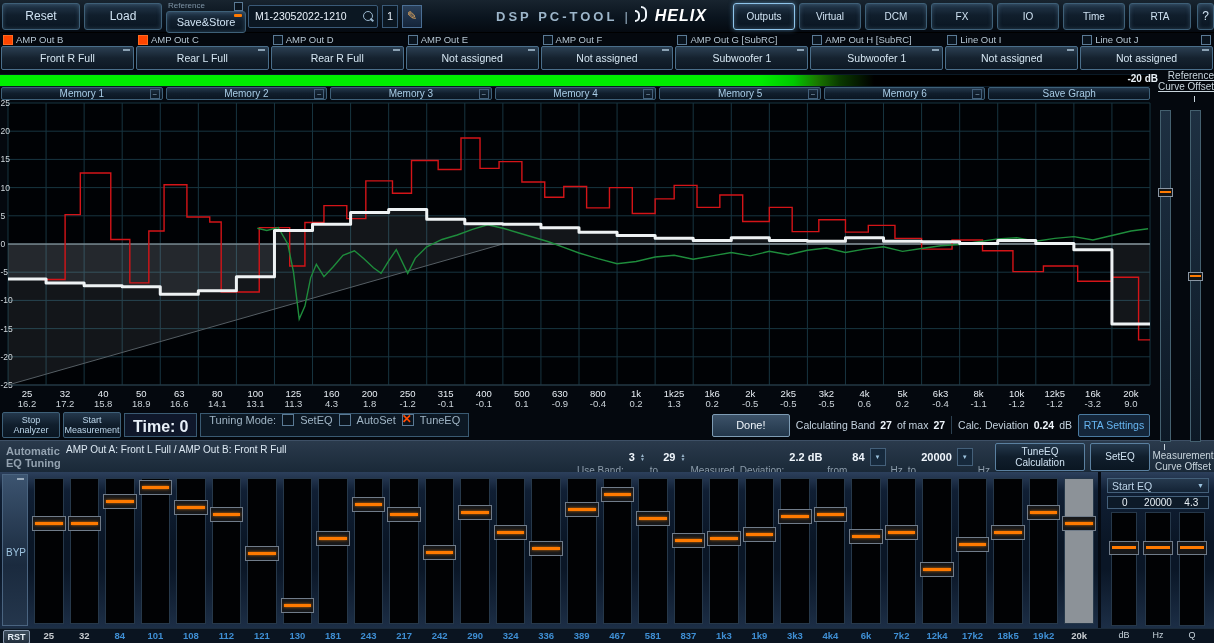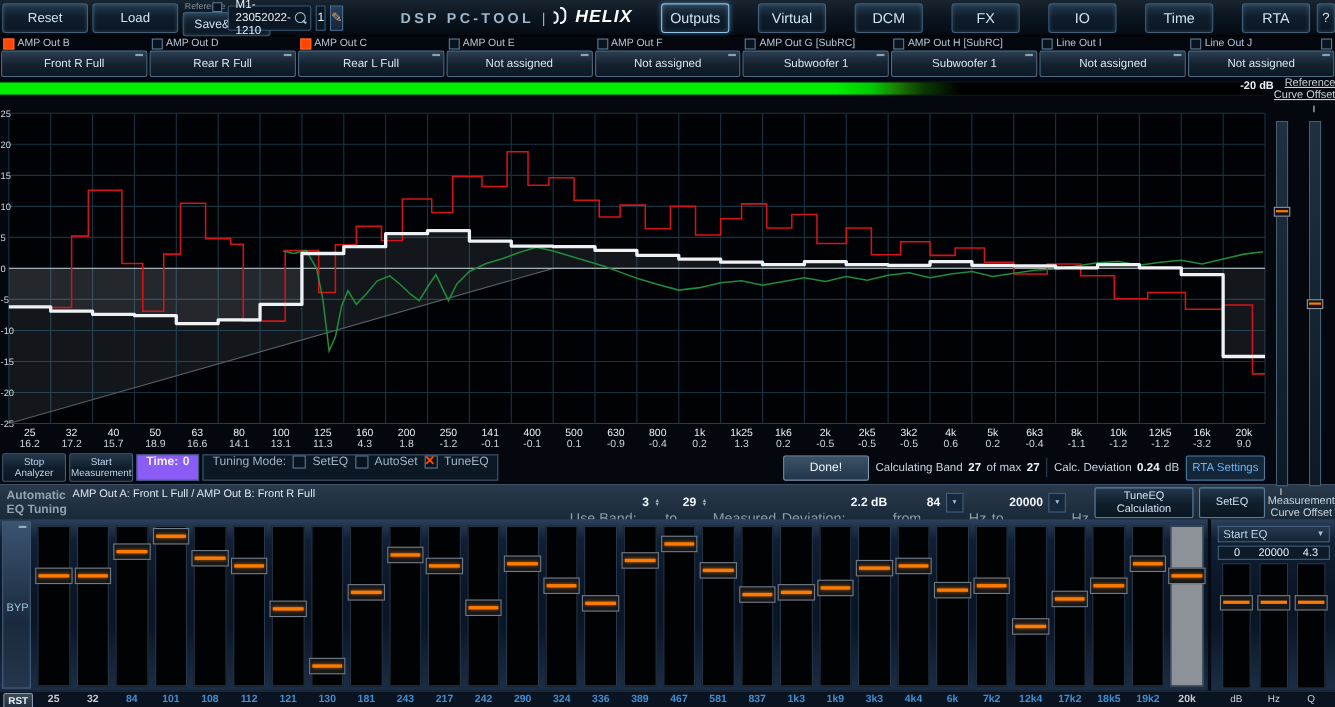--- a/index.html
+++ b/index.html
@@ -23,21 +23,21 @@
   .mag::after{content:"";position:absolute;left:6px;top:7px;width:4px;height:1.5px;background:#9ab6cc;transform:rotate(40deg);}
   .count-box{width:16px;height:23px;background:#0b1722;border:1px solid #3a5a78;display:flex;align-items:center;justify-content:center;font-size:11px;color:#eaf2fa;box-sizing:border-box;}
   .edit-btn{width:20px;height:23px;background:linear-gradient(#2a405a,#14243a);border:1px solid #4a6e94;display:flex;align-items:center;justify-content:center;color:#f0b060;font-size:12px;box-sizing:border-box;}
   .logo{flex:1;display:flex;align-items:center;justify-content:center;gap:7px;white-space:nowrap;}
   .logo-dsp{font-weight:bold;letter-spacing:3px;color:#9db6ca;font-size:13px;margin-left:48px;}
   .logo-sep{color:#9db6ca;font-size:13px;}
   .logo-wave i{display:inline-block;width:3px;height:8px;border:2px solid #eef4fa;border-left:0;border-radius:0 8px 8px 0;margin-right:1px;}
   .logo-wave i:last-child{width:4px;height:12px;}
   .logo-helix{font-weight:800;font-style:italic;color:#ffffff;font-size:16px;letter-spacing:1px;}
   .nav{display:flex;gap:4px;margin-right:2px;}
-  .nav .tb-btn{min-width:60px;font-size:13px;margin-left:22px;}
+  .nav .tb-btn{min-width:60px;font-size:10px;}
   .help-btn{min-width:15px;width:15px;}
   
   .channels{position:absolute;left:0;top:33px;width:1214px;height:41px;display:flex;}
   .ch{flex:1;position:relative;padding:0 1px;}
   .ch-head{height:13px;display:flex;align-items:center;gap:3px;font-size:9.5px;color:#b6c6d2;padding-left:2px;}
   .cbx{width:8px;height:8px;border:1px solid #5a7a95;background:#0a141e;flex:none;}
   .cbx.on{background:#ff4500;border-color:#ff6a20;}
   .cbx.tail{position:absolute;right:3px;top:2px;}
   .ch-select{position:relative;height:22px;background:linear-gradient(#2b3f52,#15222f 50%,#0d1824);border:1px solid #4a6e8a;border-radius:2px;
              display:flex;align-items:center;justify-content:center;font-size:10.5px;color:#d5e6f2;cursor:pointer;}
@@ -58,40 +58,40 @@
   .graph{position:absolute;left:0;top:100px;}
   
   .xaxis{position:absolute;left:8px;top:389px;width:1142px;display:flex;}
   .xcell{flex:1;text-align:center;line-height:10px;}
   .xf{font-size:9.5px;color:#e8eef4;}
   .xv{font-size:9.5px;color:#ccd4da;}
   
   .rta{position:absolute;left:0;top:412px;width:1150px;height:26px;display:flex;align-items:center;gap:3px;padding-left:2px;box-sizing:border-box;}
   .rta-btn{width:56px;height:24px;display:flex;flex-direction:column;align-items:center;justify-content:center;line-height:10px;
            background:linear-gradient(#24384c,#101e2c 50%,#0a1622);border:1px solid #3e6078;border-radius:2px;font-size:9px;color:#bcd6ea;cursor:pointer;}
-  .time-box{height:22px;border:1px solid #3a5a72;background:#8b5cf6;display:flex;align-items:flex-start;gap:4px;padding:0 8px;font-size:11px;color:#e8f0f8;font-weight:bold;}
+  .time-box{height:22px;border:1px solid #3a5a72;background:#0f172a;display:flex;align-items:flex-end;gap:4px;padding:0 8px;font-size:16px;color:#e8f0f8;font-weight:bold;}
   .tune-box{height:22px;border:1px solid #3a5a72;background:#0c1824;display:flex;align-items:flex-start;gap:6px;padding:0 8px;font-size:11px;color:#b6c8d6;}
   .cb{width:10px;height:10px;border:1px solid #5a7a95;background:#0a141e;position:relative;cursor:pointer;}
   .cb.x::after{content:"✕";position:absolute;left:-1px;top:-3px;color:#ff4a00;font-size:12px;font-weight:bold;}
   .cb-lab{color:#9fb4c4;}
   .rta-right{margin-left:auto;display:flex;align-items:center;gap:6px;}
   .done-btn{width:76px;height:21px;background:linear-gradient(#3c5268,#22364a);border:1px solid #7e9cb4;border-radius:2px;
             display:flex;align-items:center;justify-content:center;font-size:11px;color:#eef4fa;cursor:pointer;}
   .stat{font-size:10.5px;color:#c4d2de;display:flex;gap:5px;align-items:center;}
   .stat b{color:#eef4fa;}
   .vline{width:1px;height:18px;background:#2c4050;}
   .rtaset-btn{width:70px;height:21px;border:1px solid #4a7aa0;border-radius:2px;background:#14263a;
               display:flex;align-items:center;justify-content:center;font-size:10.5px;color:#66b4f0;cursor:pointer;}
   
   .autoeq{position:absolute;left:0;top:440px;width:1214px;height:32px;background:linear-gradient(#2a3a4c,#1a2938);
           border-top:1px solid #3e5066;box-sizing:border-box;display:flex;align-items:center;}
   .ae-title{width:62px;padding-left:6px;font-size:11px;font-weight:bold;color:#93a2b0;line-height:12px;}
   .ae-ch{position:absolute;left:66px;top:3px;font-size:10px;color:#dce8f2;}
   .ae-right{margin-left:auto;display:flex;align-items:center;gap:5px;padding-right:64px;}
-  .ae-lab{font-size:13px;color:#8c9cab;margin-top:28px;}
+  .ae-lab{font-size:10px;color:#8c9cab;margin-top:28px;}
   .ae-val{font-size:11px;font-weight:bold;color:#f0f6fc;}
   .spin{display:inline-flex;flex-direction:column;line-height:4px;font-size:5px;color:#9ab6cc;}
   .dd{width:14px;height:16px;border:1px solid #44607a;background:#16293c;color:#9cc4e0;display:flex;align-items:center;justify-content:center;font-size:6px;cursor:pointer;}
   .ae-btn{height:26px;background:linear-gradient(#24384c,#101e2c 50%,#0a1622);border:1px solid #5a80a0;border-radius:2px;
           display:flex;flex-direction:column;align-items:center;justify-content:center;line-height:11px;font-size:10px;color:#cfe2f2;cursor:pointer;}
   
   .rail{position:absolute;left:1152px;top:70px;width:62px;height:402px;font-size:10px;color:#c8d4dc;}
   .rail-lab{text-align:right;line-height:11px;text-decoration:underline;}
   .rail-tick{position:absolute;width:1px;height:6px;background:#c8d4dc;}
   .vtrack{position:absolute;width:9px;top:40px;height:330px;background:linear-gradient(#1e3042,#0d1926);border:1px solid #44606f;}
@@ -174,34 +174,34 @@
   <div class="channels" id="channels">
       <div class="ch">
         <div class="ch-head">
           <span class="cbx on"></span>
           <span class="ch-label">AMP Out B</span>
         </div>
         <div class="ch-select">Front R Full<span class="corner"></span></div>
       </div>
       <div class="ch">
         <div class="ch-head">
+          <span class="cbx on"></span>
+          <span class="ch-label">AMP Out C</span>
+        </div>
+        <div class="ch-select">Rear L Full<span class="corner"></span></div>
+      </div>
+      <div class="ch">
+        <div class="ch-head">
           <span class="cbx"></span>
           <span class="ch-label">AMP Out D</span>
         </div>
         <div class="ch-select">Rear R Full<span class="corner"></span></div>
       </div>
       <div class="ch">
         <div class="ch-head">
-          <span class="cbx on"></span>
-          <span class="ch-label">AMP Out C</span>
-        </div>
-        <div class="ch-select">Rear L Full<span class="corner"></span></div>
-      </div>
-      <div class="ch">
-        <div class="ch-head">
           <span class="cbx"></span>
           <span class="ch-label">AMP Out E</span>
         </div>
         <div class="ch-select">Not assigned<span class="corner"></span></div>
       </div>
       <div class="ch">
         <div class="ch-head">
           <span class="cbx"></span>
           <span class="ch-label">AMP Out F</span>
         </div>
@@ -236,20 +236,29 @@
         <div class="ch-select">Not assigned<span class="corner"></span></div>
       </div>
       <span class="cbx tail"></span>
     </div>
 
   <div class="meter">
       <div class="meter-fill" id="meter-fill" style="width: 100%;"></div>
     </div>
   <div class="meter-label">-20 dB</div>
 
+  <div class="memory" id="memory-row">
+      <div class="mem-btn">Memory 1<span class="mem-mark">–</span></div>
+      <div class="mem-btn">Memory 2<span class="mem-mark">–</span></div>
+      <div class="mem-btn">Memory 3<span class="mem-mark">–</span></div>
+      <div class="mem-btn">Memory 4<span class="mem-mark">–</span></div>
+      <div class="mem-btn">Memory 5<span class="mem-mark">–</span></div>
+      <div class="mem-btn">Memory 6<span class="mem-mark">–</span></div>
+      <div class="mem-btn">Save Graph</div>
+    </div>
 
   <svg class="graph" id="graph" width="1152" height="289">
       <rect x="8" y="3" width="1142" height="282" fill="#000205"></rect>
       <path d="M8 3V285M46.06666666666667 3V285M84.13333333333334 3V285M122.20000000000002 3V285M160.26666666666668 3V285M198.33333333333334 3V285M236.40000000000003 3V285M274.4666666666667 3V285M312.53333333333336 3V285M350.6 3V285M388.6666666666667 3V285M426.73333333333335 3V285M464.80000000000007 3V285M502.86666666666673 3V285M540.9333333333334 3V285M579 3V285M617.0666666666667 3V285M655.1333333333334 3V285M693.2 3V285M731.2666666666668 3V285M769.3333333333334 3V285M807.4000000000001 3V285M845.4666666666667 3V285M883.5333333333334 3V285M921.6000000000001 3V285M959.6666666666667 3V285M997.7333333333335 3V285M1035.8000000000002 3V285M1073.8666666666668 3V285M1111.9333333333334 3V285M1150 3V285M8 285H1150M8 256.8H1150M8 228.6H1150M8 200.4H1150M8 172.2H1150M8 144H1150M8 115.8H1150M8 87.6H1150M8 59.400000000000006H1150M8 31.200000000000003H1150M8 3H1150" stroke="#173541" stroke-width="1" fill="none"></path>
       <path d="M8 144L502.86666666666673 144L8 285Z" fill="rgba(190,205,220,0.10)"></path>
       <path d="M8 178.968L8 178.968L46.06666666666667 178.968L46.06666666666667 182.916L84.13333333333334 182.916L84.13333333333334 185.736L122.20000000000002 185.736L122.20000000000002 186.864L160.26666666666668 186.864L160.26666666666668 194.196L198.33333333333334 194.196L198.33333333333334 190.812L236.40000000000003 190.812L236.40000000000003 176.712L274.4666666666667 176.712L274.4666666666667 130.464L312.53333333333336 130.464L312.53333333333336 124.26L350.6 124.26L350.6 112.416L388.6666666666667 112.416L388.6666666666667 109.596L426.73333333333335 109.596L426.73333333333335 119.184L464.80000000000007 119.184L464.80000000000007 123.696L502.86666666666673 123.696L502.86666666666673 124.26L540.9333333333334 124.26L540.9333333333334 127.644L579 127.644L579 132.156L617.0666666666667 132.156L617.0666666666667 135.54L655.1333333333334 135.54L655.1333333333334 138.36L693.2 138.36L693.2 140.616L731.2666666666668 140.616L731.2666666666668 137.796L769.3333333333334 137.796L769.3333333333334 140.616L807.4000000000001 140.616L807.4000000000001 141.18L845.4666666666667 141.18L845.4666666666667 137.796L883.5333333333334 137.796L883.5333333333334 141.18L921.6000000000001 141.18L921.6000000000001 141.744L959.6666666666667 141.744L959.6666666666667 143.436L997.7333333333335 143.436L997.7333333333335 140.616L1035.8000000000002 140.616L1035.8000000000002 143.436L1073.8666666666668 143.436L1073.8666666666668 149.64L1111.9333333333334 149.64L1111.9333333333334 224.088L1150 224.088L1150 144L8 144Z" fill="rgba(190,205,220,0.10)"></path>
       <path d="M8 285L502.86666666666673 144L1150 144" stroke="#555e64" stroke-width="1" fill="none"></path>
       <path d="M8 144H1150" stroke="#a0acb2" stroke-width="1.2" fill="none"></path>
       <path d="M42.260000000000005 179.53199999999998L42.260000000000005 179.53199999999998L65.10000000000001 179.53199999999998L65.10000000000001 114.672L80.32666666666667 114.672L80.32666666666667 72.936L110.78000000000002 72.936L110.78000000000002 139.488L129.81333333333333 139.488L129.81333333333333 182.916L148.8466666666667 182.916L148.8466666666667 131.028L164.07333333333332 131.028L164.07333333333332 84.78L186.91333333333336 84.78L186.91333333333336 116.928L209.75333333333333 116.928L209.75333333333333 122.004L221.17333333333335 122.004L221.17333333333335 191.94L259.24 191.94L259.24 127.644L289.6933333333334 127.644L289.6933333333334 165.996L304.92 165.996L304.92 122.568L323.9533333333334 122.568L323.9533333333334 105.648L346.79333333333335 105.648L346.79333333333335 118.62L365.8266666666667 118.62L365.8266666666667 80.83200000000001L392.47333333333336 80.83200000000001L392.47333333333336 93.24000000000001L411.50666666666666 93.24000000000001L411.50666666666666 60.528000000000006L438.1533333333334 60.528000000000006L438.1533333333334 69.552L460.9933333333334 69.552L460.9933333333334 37.968L480.0266666666667 37.968L480.0266666666667 68.424L499.06000000000006 68.424L499.06000000000006 61.656000000000006L521.9000000000001 61.656000000000006L521.9000000000001 81.96000000000001L544.74 81.96000000000001L544.74 97.18799999999999L563.7733333333333 97.18799999999999L563.7733333333333 86.47200000000001L586.6133333333333 86.47200000000001L586.6133333333333 107.904L609.4533333333334 107.904L609.4533333333334 87.6L632.2933333333333 87.6L632.2933333333333 113.544L655.1333333333334 113.544L655.1333333333334 98.88L674.1666666666667 98.88L674.1666666666667 85.344L697.0066666666668 85.344L697.0066666666668 107.34L719.8466666666667 107.34L719.8466666666667 94.93200000000002L742.6866666666667 94.93200000000002L742.6866666666667 121.44L769.3333333333334 121.44L769.3333333333334 107.34L792.1733333333334 107.34L792.1733333333334 131.592L818.82 131.592L818.82 119.748L845.4666666666667 119.748L845.4666666666667 132.156L868.3066666666668 132.156L868.3066666666668 125.388L894.9533333333335 125.388L894.9533333333335 138.36L921.6000000000001 138.36L921.6000000000001 149.076L952.0533333333334 149.076L952.0533333333334 140.052L982.5066666666668 140.052L982.5066666666668 150.768L1012.96 150.768L1012.96 171.636L1043.4133333333334 171.636L1043.4133333333334 165.996L1077.6733333333334 165.996L1077.6733333333334 181.224L1111.9333333333334 181.224L1111.9333333333334 177.276L1138.5800000000002 177.276L1138.5800000000002 239.88L1150 239.88" stroke="#d41418" stroke-width="1.4" fill="none"></path>
       <path d="M257.3366666666667 128.208L266.85333333333335 130.464L278.27333333333337 127.644L287.79 144L293.5 172.2L299.21000000000004 219.012L304.92 206.04L310.63000000000005 177.84L316.34000000000003 164.304L323.9533333333334 176.712L333.47 166.56L342.98666666666674 155.28L354.4066666666667 150.768L363.92333333333335 158.664L373.44 167.688L381.0533333333334 173.328L388.6666666666667 160.92L396.28000000000003 149.64L407.70000000000005 173.328L415.31333333333333 158.1L426.73333333333335 146.82L441.96000000000004 139.488L457.1866666666667 134.976L472.41333333333336 129.336L487.64000000000004 124.824L502.86666666666673 128.208L518.0933333333335 132.72L533.32 137.232L548.5466666666667 141.744L563.7733333333333 147.384L579 153.024L598.0333333333334 158.664L617.0666666666667 163.74L636.1 161.484L655.1333333333334 156.972L674.1666666666667 155.28L693.2 159.228L712.2333333333333 155.844L731.2666666666668 152.46L750.3000000000001 155.844L769.3333333333334 151.332L788.3666666666668 154.716L807.4000000000001 150.204L826.4333333333334 147.948L845.4666666666667 152.46L864.5000000000001 149.076L883.5333333333334 146.82L902.5666666666667 151.332L921.6000000000001 148.512L940.6333333333334 145.692L959.6666666666667 144.564L978.7 141.744L997.7333333333335 138.924L1016.7666666666668 137.796L1035.8000000000002 141.18L1054.8333333333335 138.36L1073.8666666666668 136.668L1092.9 140.052L1111.9333333333334 135.54L1130.9666666666667 131.028L1148.0966666666668 128.772" stroke="#1e8c3c" stroke-width="1.4" fill="none"></path>
@@ -272,21 +281,21 @@
       <div class="xcell">
         <div class="xf">25</div>
         <div class="xv">16.2</div>
       </div>
       <div class="xcell">
         <div class="xf">32</div>
         <div class="xv">17.2</div>
       </div>
       <div class="xcell">
         <div class="xf">40</div>
-        <div class="xv">15.7</div>
+        <div class="xv">15.8</div>
       </div>
       <div class="xcell">
         <div class="xf">50</div>
         <div class="xv">18.9</div>
       </div>
       <div class="xcell">
         <div class="xf">63</div>
         <div class="xv">16.6</div>
       </div>
       <div class="xcell">
@@ -307,21 +316,21 @@
       </div>
       <div class="xcell">
         <div class="xf">200</div>
         <div class="xv">1.8</div>
       </div>
       <div class="xcell">
         <div class="xf">250</div>
         <div class="xv">-1.2</div>
       </div>
       <div class="xcell">
-        <div class="xf">141</div>
+        <div class="xf">315</div>
         <div class="xv">-0.1</div>
       </div>
       <div class="xcell">
         <div class="xf">400</div>
         <div class="xv">-0.1</div>
       </div>
       <div class="xcell">
         <div class="xf">500</div>
         <div class="xv">0.1</div>
       </div>

